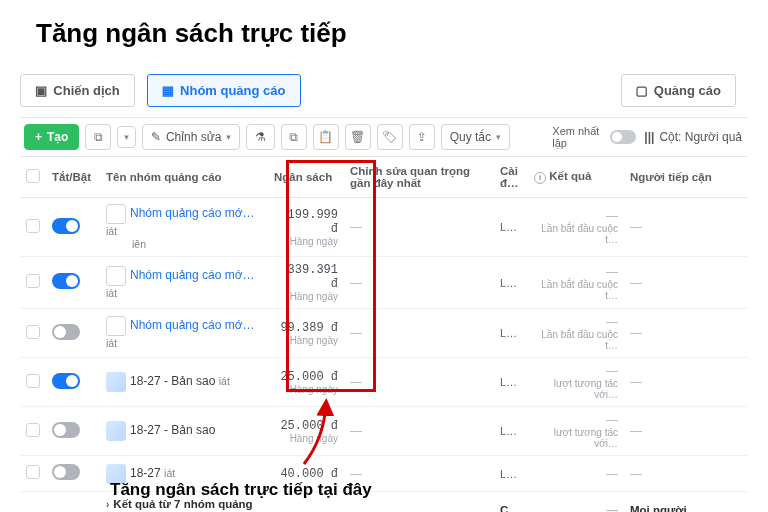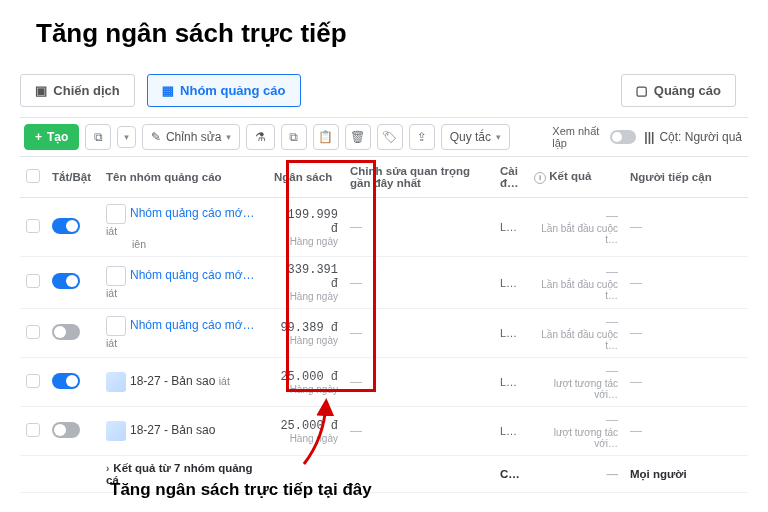--- a/index.html
+++ b/index.html
@@ -188,20 +188,36 @@
             <div class="budget-sub">Hàng ngày</div>
           </td>
           <td><span class="dash">—</span></td>
           <td class="small-txt">L…</td>
           <td>
             <div class="dash" style="text-align:right">—</div>
             <div class="result-sub" style="text-align:right">lượt tương tác với…</div>
           </td>
           <td><span class="dash">—</span></td>
         </tr>
+        <tr>
+          <td><span class="cb"></span></td>
+          <td><span class="tog off"></span></td>
+          <td><span class="thumb "></span><span class="name-dark">18-27</span> <span class="col-txt">iát</span></td>
+          <td>
+            <div class="budget-val">40.000 đ</div>
+            <div class="budget-sub"></div>
+          </td>
+          <td><span class="dash">—</span></td>
+          <td class="small-txt">L…</td>
+          <td>
+            <div class="dash" style="text-align:right">—</div>
+            <div class="result-sub" style="text-align:right"></div>
+          </td>
+          <td><span class="dash">—</span></td>
+        </tr>
         <tr class="summary-row">
           <td></td>
           <td></td>
           <td><span class="chev">›</span><span>Kết quả từ 7 nhóm quảng cá</span></td>
           <td></td>
           <td></td>
           <td class="small-txt">C…</td>
           <td>
             <div class="dash" style="text-align:right">—</div>
           </td>

